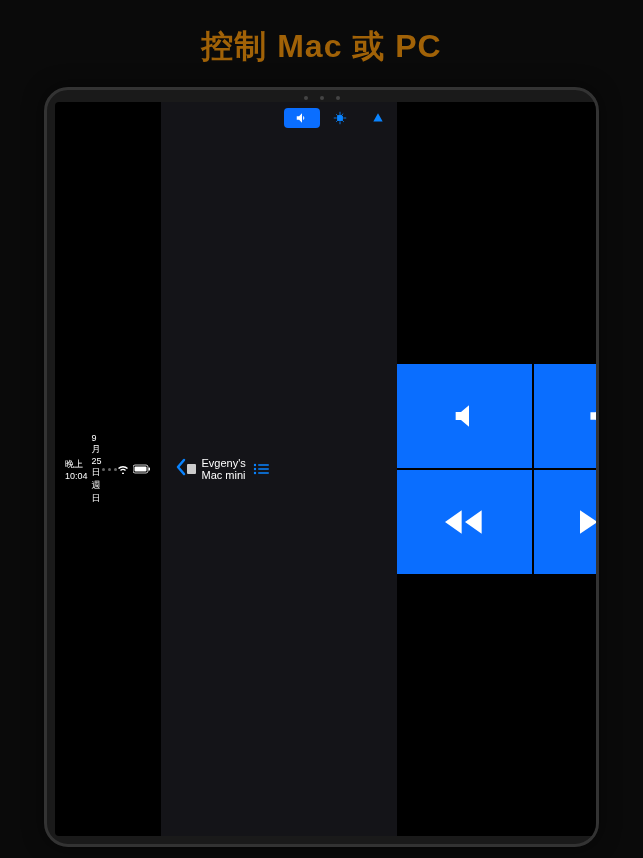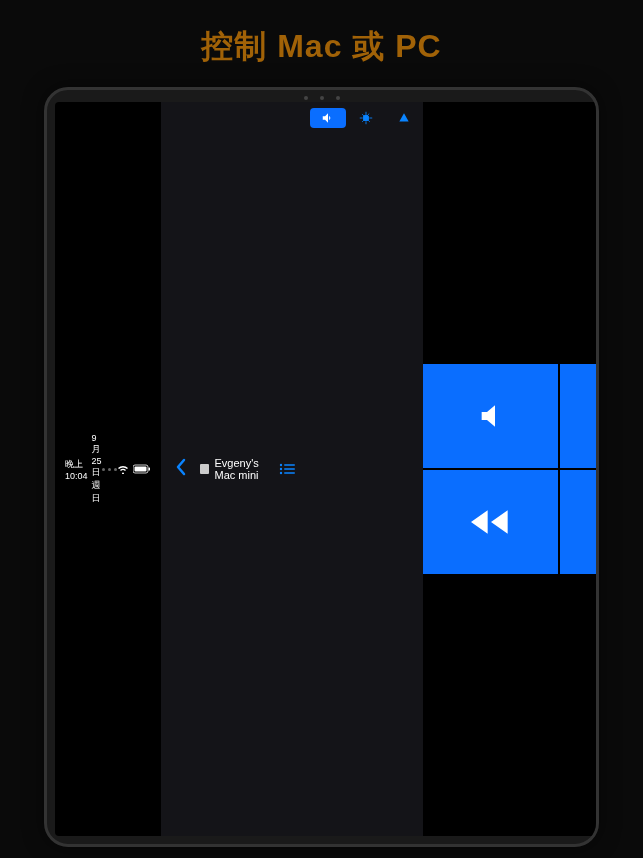--- a/index.html
+++ b/index.html
@@ -83,21 +83,20 @@
     .wifi-icon, .battery-icon {
       display: inline-flex;
       align-items: center;
     }
     .nav-bar {
       display: flex;
       justify-content: space-between;
       align-items: center;
       padding: 6px 14px;
       background: #141418;
-      gap: 13px;
     }
     .back-button {
       color: #0a84ff;
       font-size: 18px;
       font-weight: 300;
     }
     .device-title {
       display: flex;
       align-items: center;
       gap: 6px;

